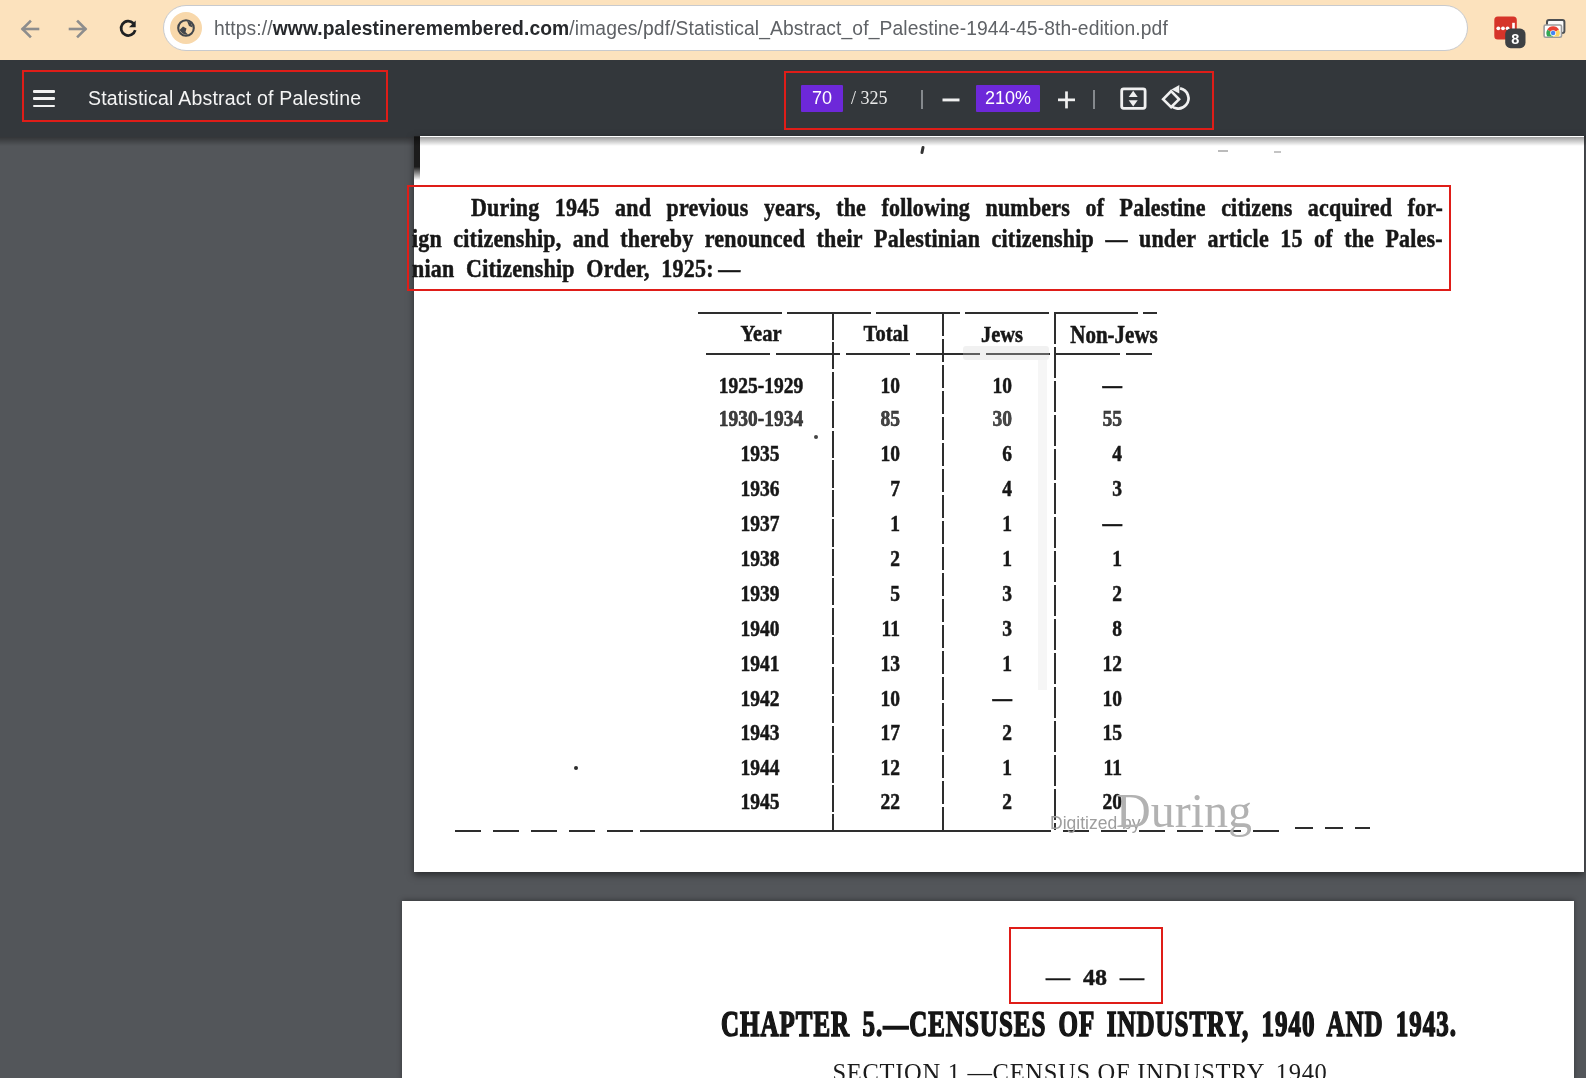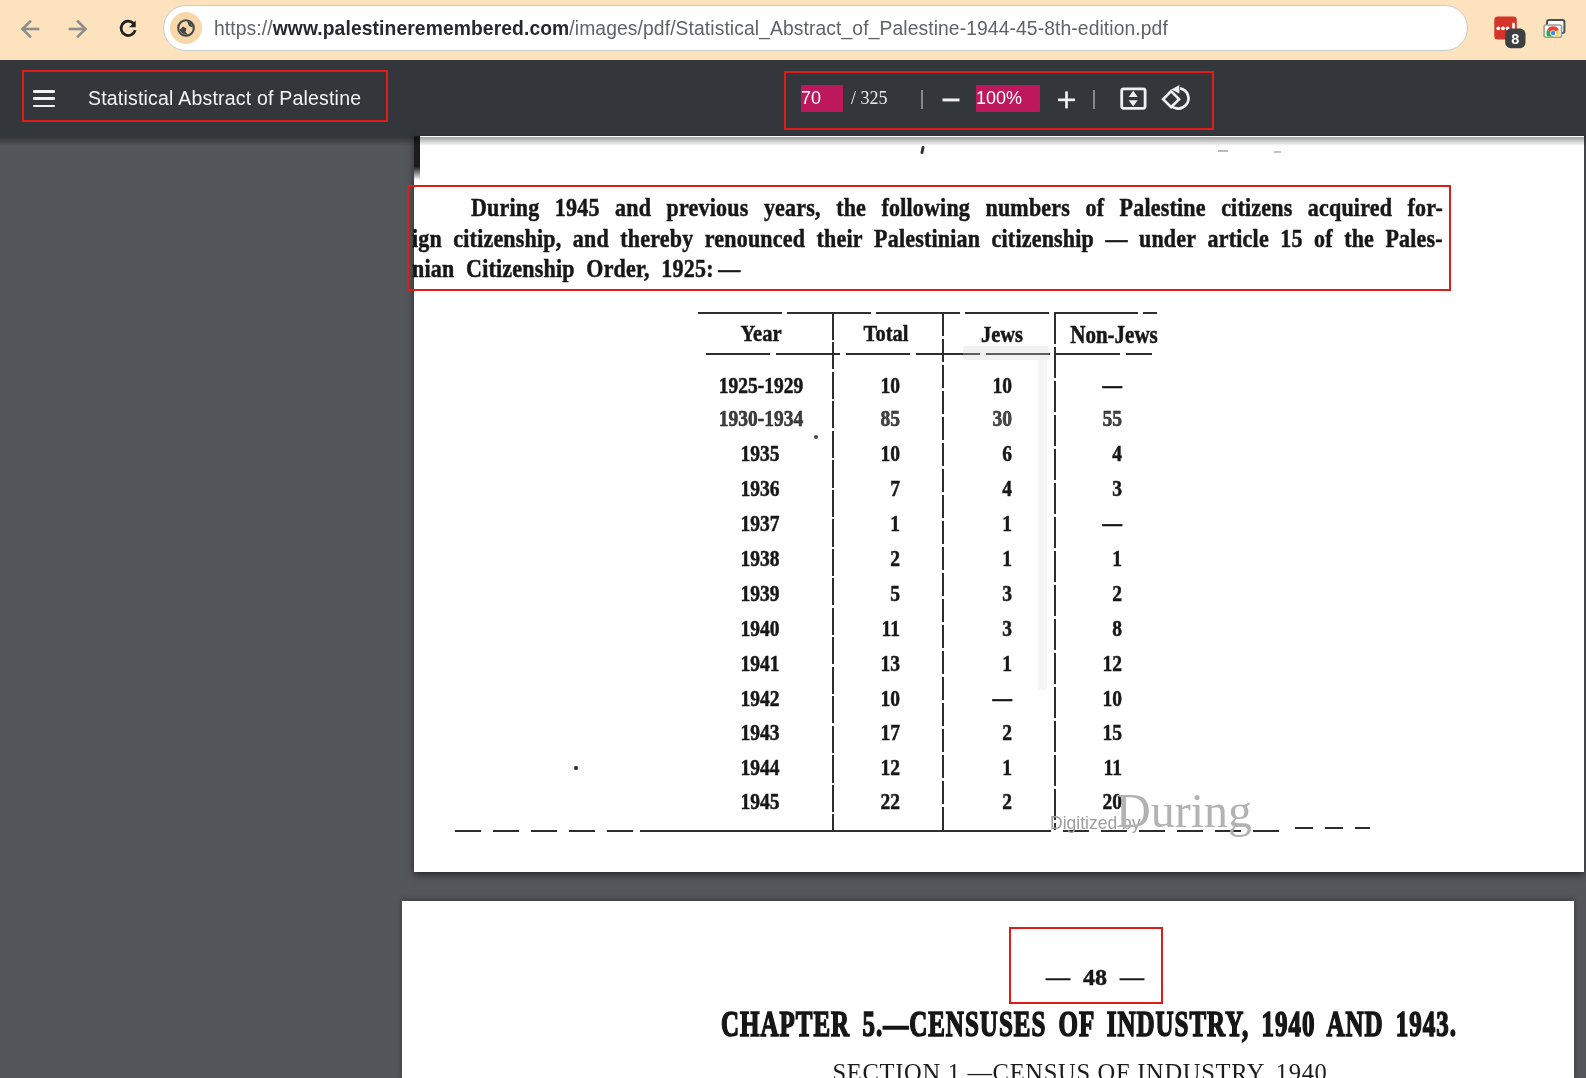--- a/index.html
+++ b/index.html
@@ -13,22 +13,22 @@
           border:1px solid #c8cace; border-radius:23px; }
   #chip { position:absolute; left:170px; top:12px; width:32px; height:32px; border-radius:50%; background:#f8d8ab; }
   #urltext { position:absolute; left:214px; top:0; height:60px; line-height:58px; font-size:19.3px; color:#5f6266; letter-spacing:0.1px; }
   #urltext b { color:#27292c; font-weight:700; }
 
   
   #pbar { position:absolute; left:0; top:60px; width:1586px; height:77px; background:#33373b; }
   .redrect { position:absolute; border:2.6px solid #df1d18; background:transparent; z-index:50; }
   #title { position:absolute; left:88px; top:87px; font-size:19.5px; color:#f4f4f4; letter-spacing:0.2px; }
   .ham { position:absolute; left:33px; width:22px; height:2.7px; background:#f2f2f2; border-radius:1px; }
-  .darkbox { position:absolute; top:85px; height:27px; background:#be185d; color:#fff; font-size:18px;
-             line-height:27px; border-radius:1px; }
+  .darkbox { position:absolute; top:85px; height:27px; background:#6d28d9; color:#fff; font-size:18px;
+             text-align:center; line-height:27px; border-radius:1px; }
   .tbtxt { position:absolute; color:#ebebeb; font-size:18px; top:85px; height:27px; line-height:27px; }
   .sep { position:absolute; top:89.5px; width:2px; height:19.5px; background:#85898d; }
   #tshadow { position:absolute; left:0; top:137px; width:1586px; height:9px;
              background:linear-gradient(to bottom, rgba(0,0,0,0.38), rgba(0,0,0,0)); z-index:30; }
   #page1 { position:absolute; left:414px; top:136px; width:1170px; height:736px; background:#ffffff;
            box-shadow:0 3px 7px rgba(0,0,0,0.5); }
   #page2 { position:absolute; left:402px; top:901px; width:1172px; height:180px; background:#ffffff;
            box-shadow:0 -1px 5px rgba(0,0,0,0.35); }
 
   .scan { font-family:"Liberation Serif", serif; font-weight:700; color:#171717; -webkit-text-stroke:0.45px #171717; }
@@ -115,21 +115,21 @@
   <rect x="130.15" y="31.4" width="2.7" height="17" fill="#f0f0f0"></rect>
 
   <rect x="186.7" y="28.9" width="23.4" height="19.4" rx="2" fill="none" stroke="#f0f0f0" stroke-width="2.8"></rect>
   <path d="M198.2 30.8 L193.7 36.9 H202.7 Z" fill="#f0f0f0"></path>
   <path d="M198.2 46.4 L193.7 40.3 H202.7 Z" fill="#f0f0f0"></path>
 
   <path d="M245.1 28.35 A10.2 10.2 0 1 1 233.7 41.9" fill="none" stroke="#f0f0f0" stroke-width="2.7"></path>
   <polygon points="236.4,29.4 244.3,25.0 244.3,33.4" fill="#f0f0f0"></polygon>
   <rect x="230.45" y="33.55" width="11.3" height="11.3" fill="#33373b" stroke="#f0f0f0" stroke-width="2.6" transform="rotate(45 236.1 39.2)"></rect>
 </svg>
-<div class="darkbox" style="left:976px; width:64px;">100%</div>
+<div class="darkbox" style="left:976px; width:64px;">210%</div>
 <div class="sep" style="left:1093px;"></div>
 
 <div class="redrect" style="left:21.5px; top:70.3px; width:366px;  height:52px;"></div>
 <div class="redrect" style="left:784px;  top:71px;   width:430px;  height:58.5px;"></div>
 
 <div id="page1"></div>
 <div id="page2"></div>
 <div id="tshadow"></div>
 
 <div class="scan jline" style="left:471px; top:193px; width:972px;">

